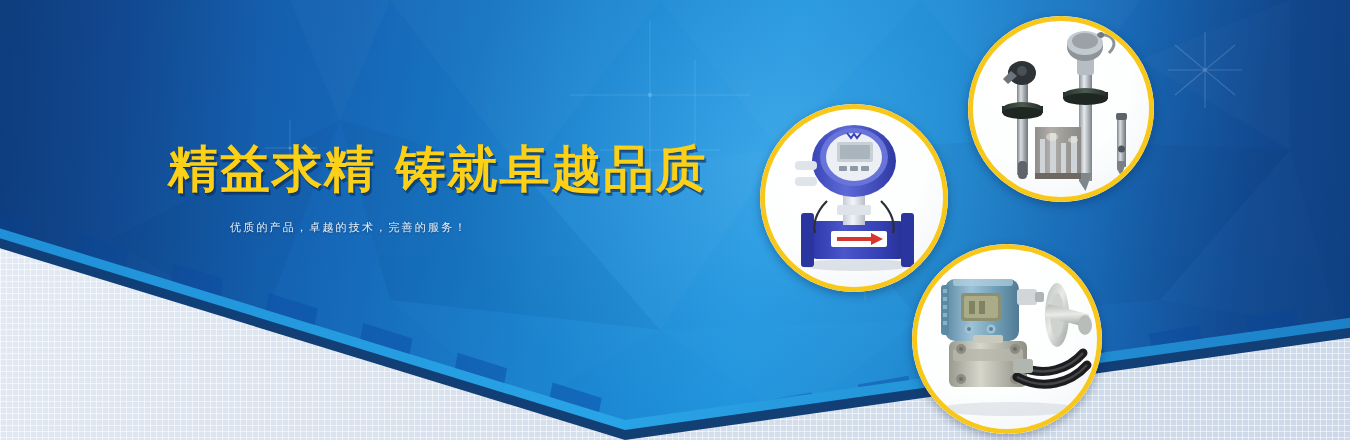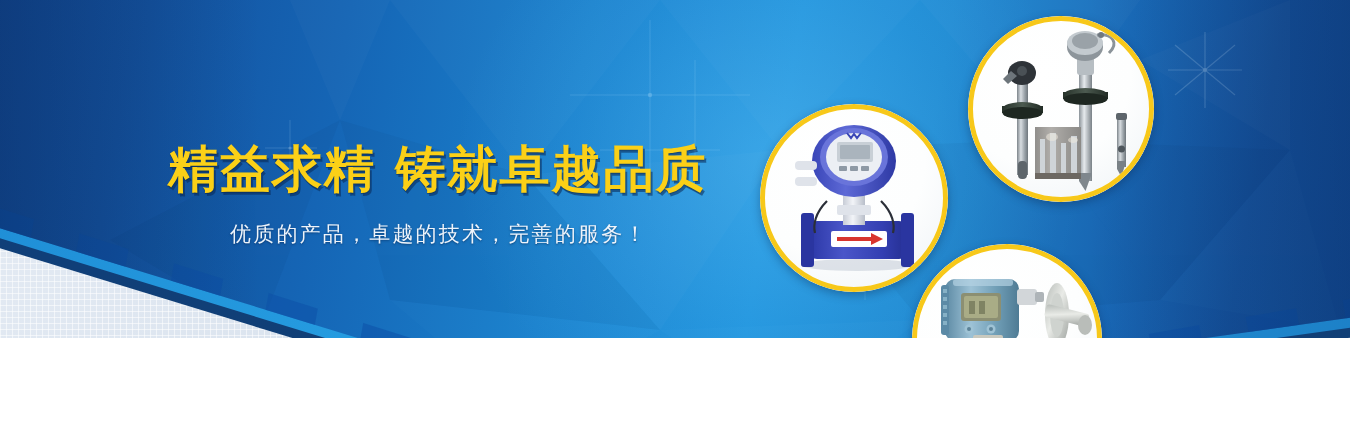--- a/index.html
+++ b/index.html
@@ -1,21 +1,21 @@
 <!DOCTYPE html>
 <html><head>
 <meta charset="utf-8">
 <title>Banner</title>
 <style>
   html,body{margin:0;padding:0;background:#ffffff;}
   body{font-family:"Liberation Sans","DejaVu Sans",sans-serif;}
 
   .banner{
     position:relative;
-    width:1350px;height:338px;
+    width:1350px;height:440px;
     overflow:hidden;
     background:#0c4a6e;
   }
 
   
   .page-bg{
     position:absolute;inset:0;
     background-color:#dde5ef;
     background-image:
       linear-gradient(0deg, rgba(255,255,255,.55) 1px, transparent 1px),
@@ -101,21 +101,21 @@
     letter-spacing:2px;
     color:#fbd017;
     text-shadow:
       2px 3px 0 rgba(10,40,85,.55),
       0 1px 1px rgba(0,0,0,.35);
     white-space:nowrap;
   }
   .subline{
     margin:24px 0 0 0;
     font-family:Liberation Sans, sans-serif;
-    font-size:21px;
+    font-size:11px;
     letter-spacing:2.2px;
     color:#eef4fb;
     text-shadow:0 1px 2px rgba(8,35,75,.55);
     padding-left:62px;
     white-space:nowrap;
   }
 
   
   .bubble{
     position:absolute;

